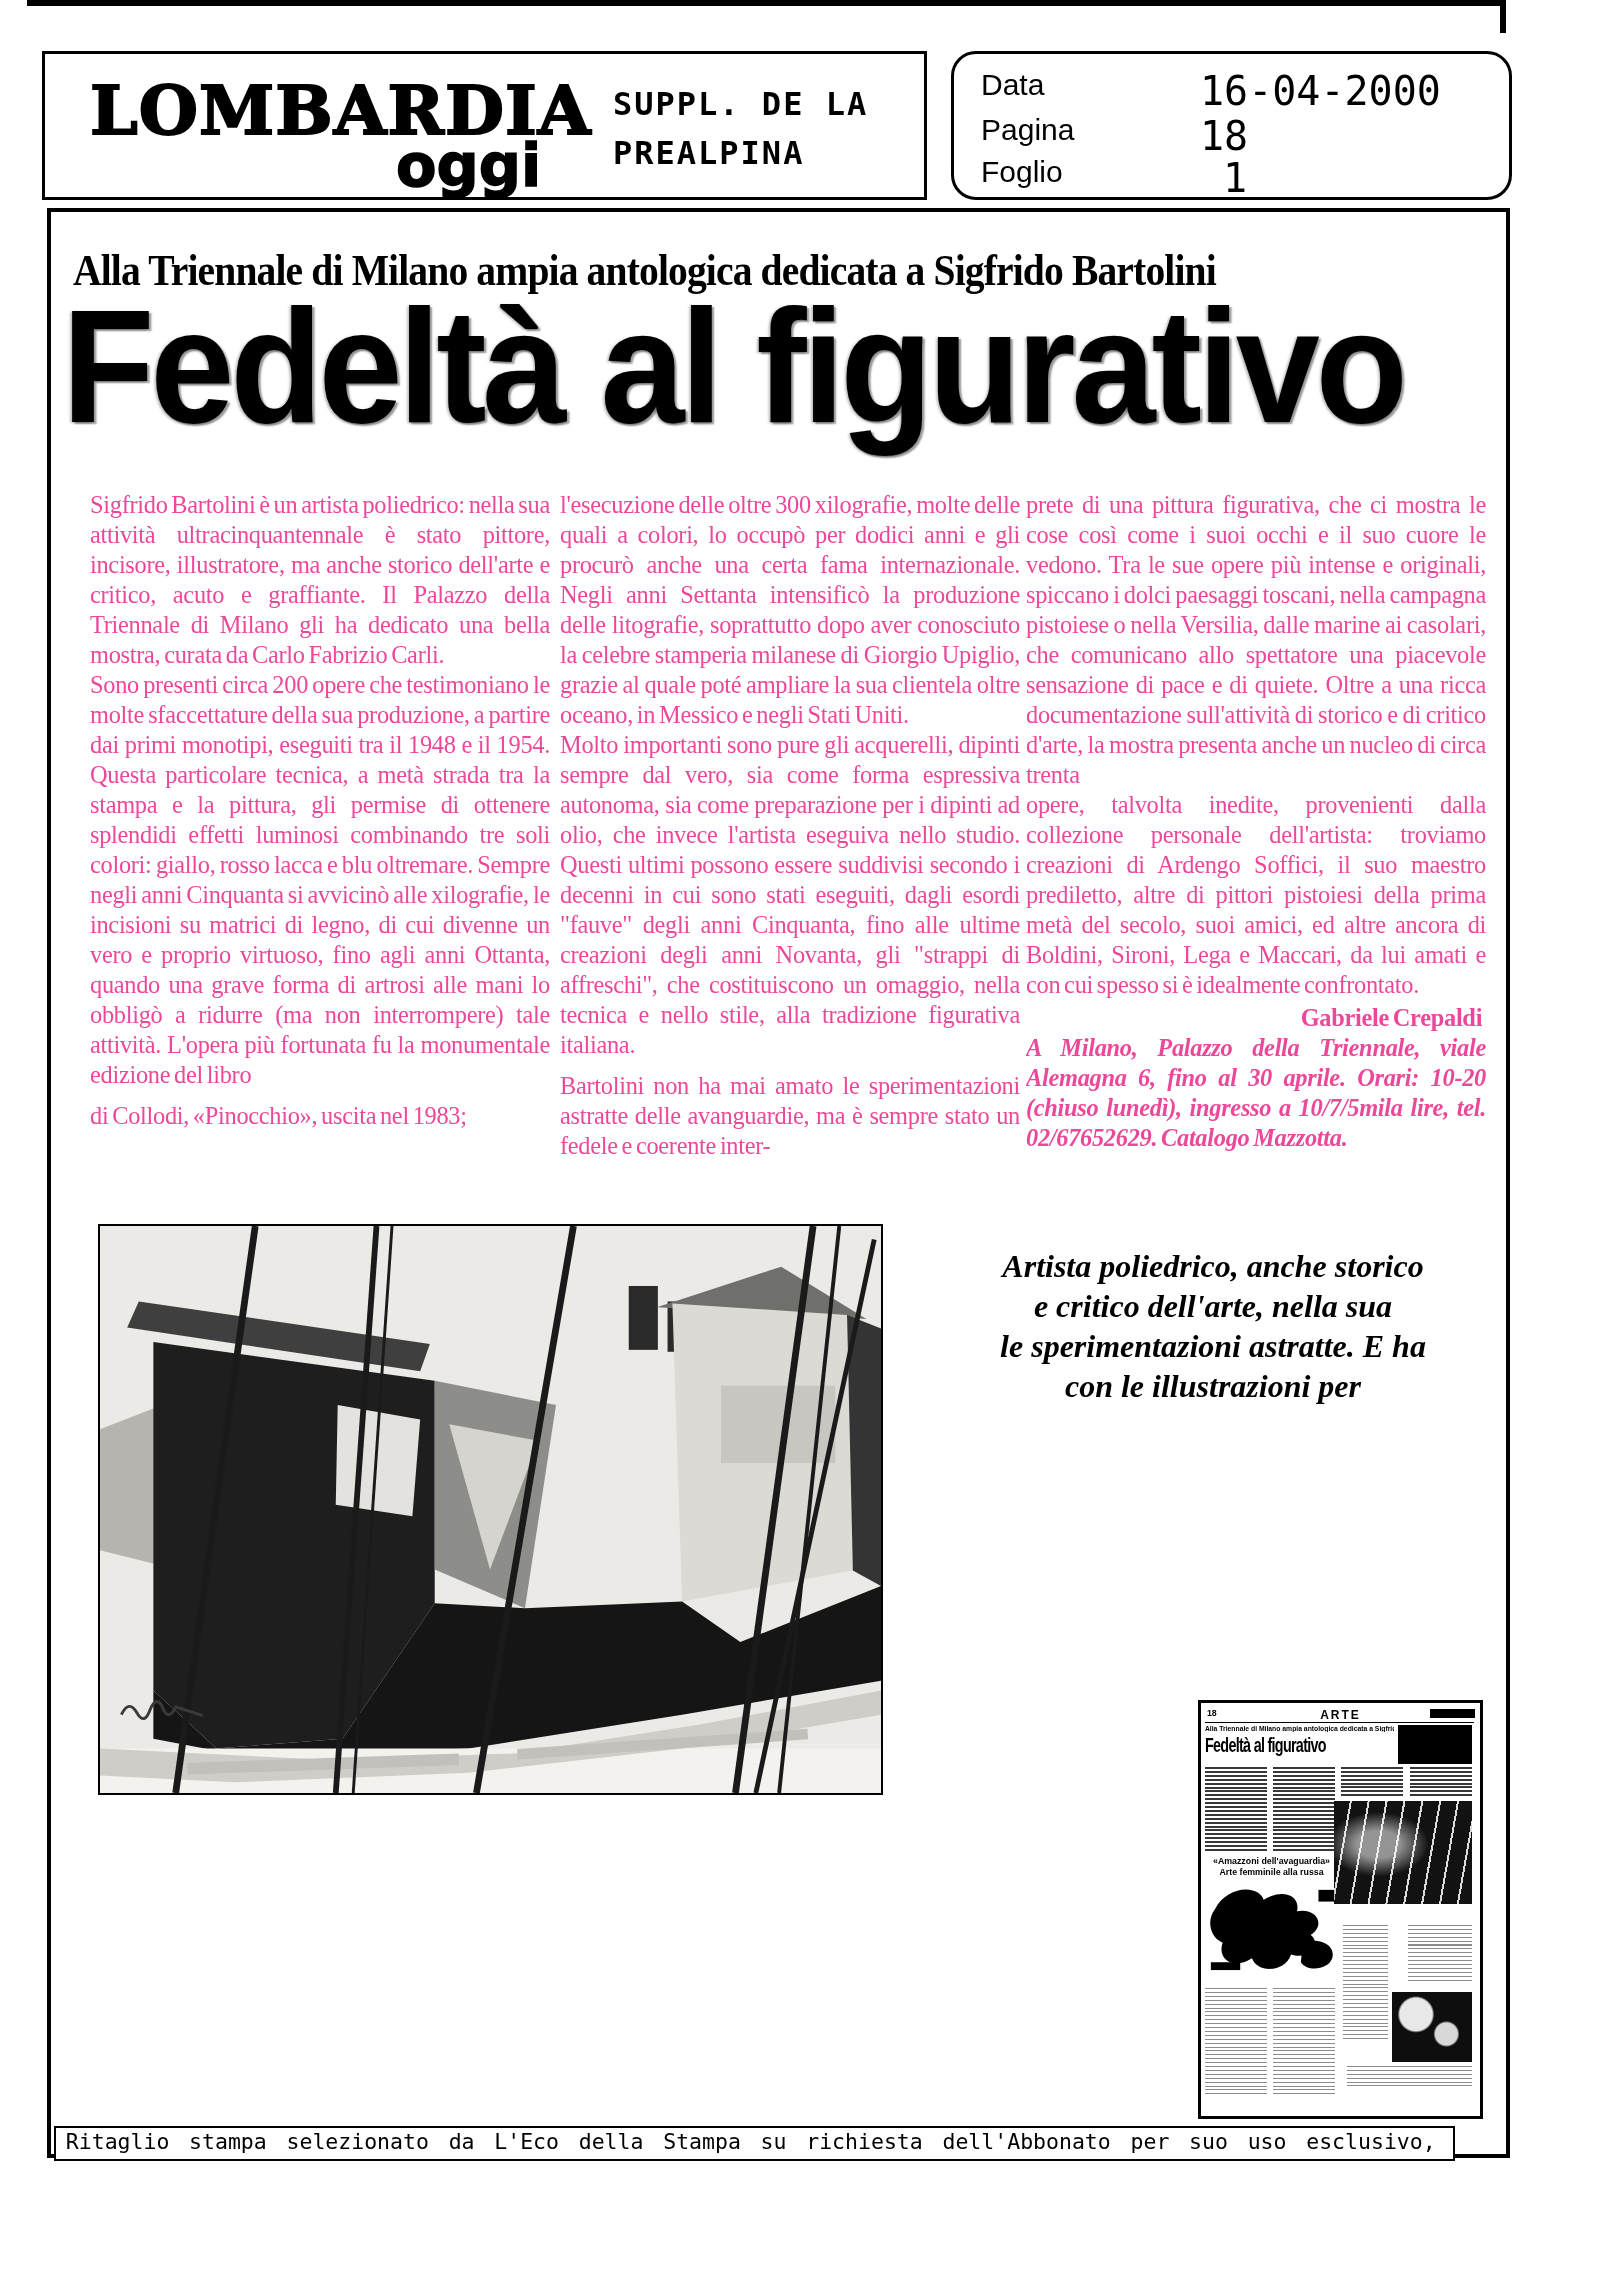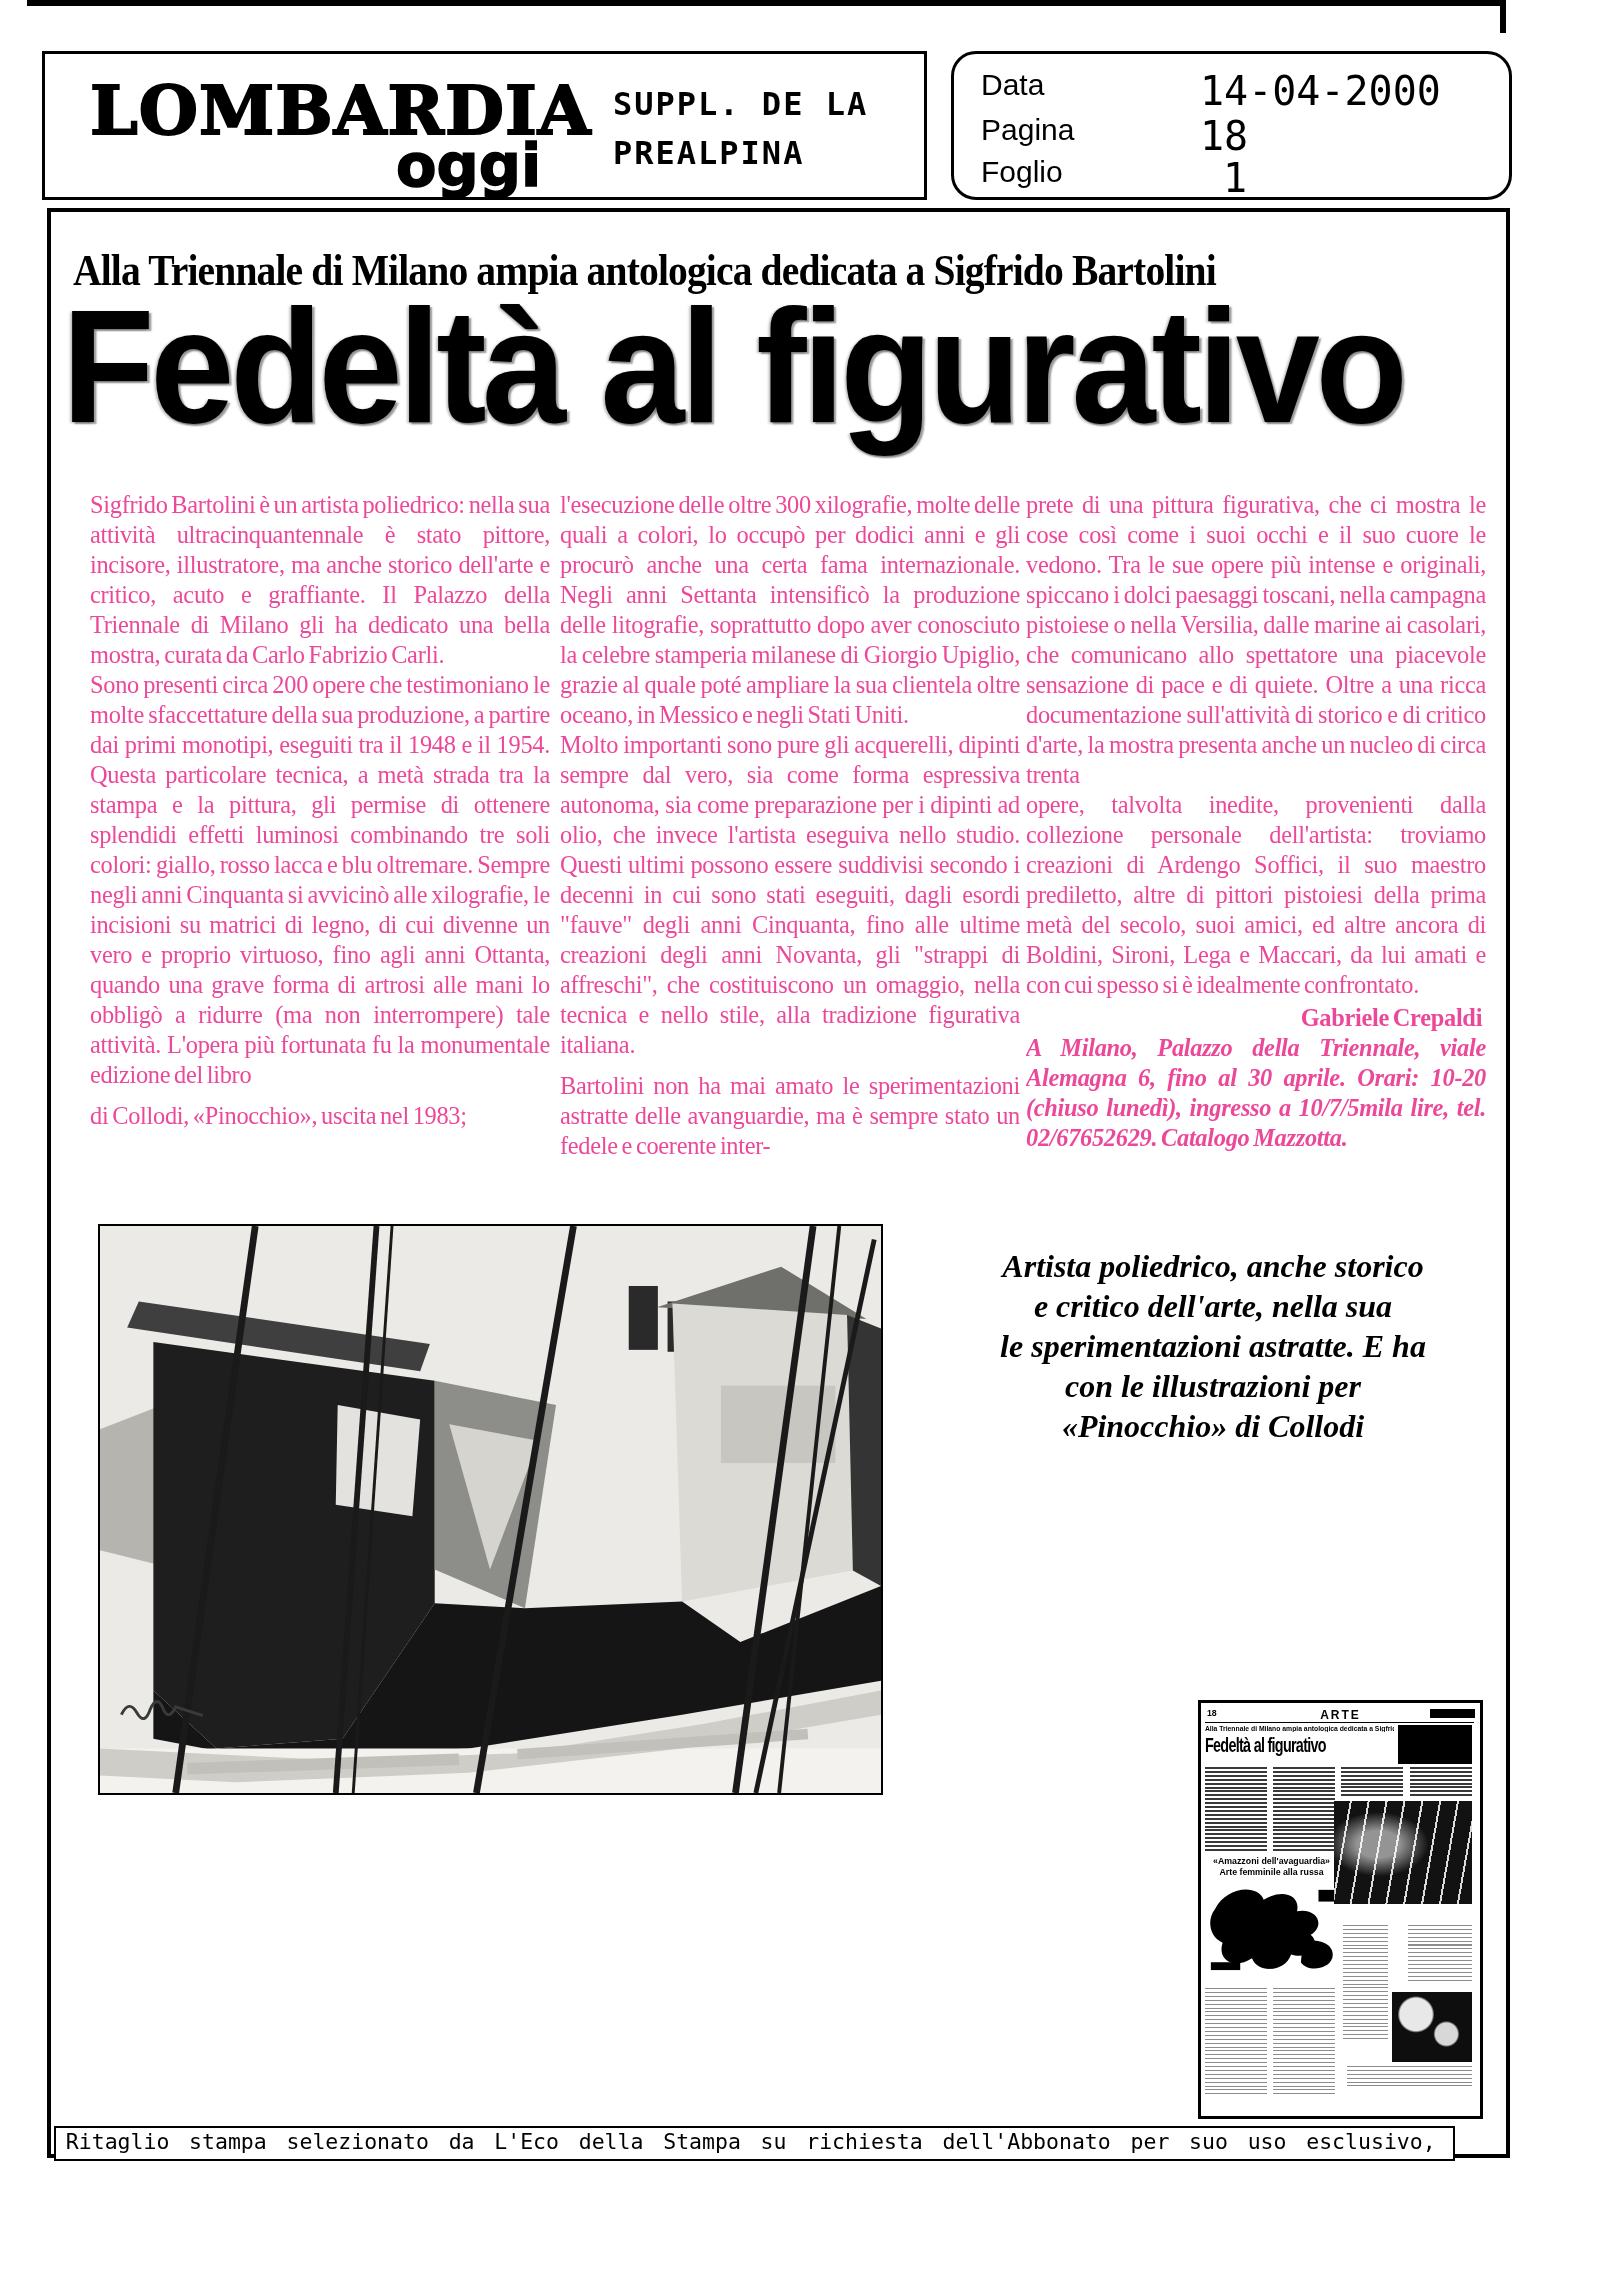--- a/index.html
+++ b/index.html
@@ -107,21 +107,21 @@
   <div class="box masthead">
     <div class="mh-title">LOMBARDIA</div>
     <div class="mh-title2">oggi</div>
     <div class="mh-supp mh-s1">SUPPL. DE LA</div>
     <div class="mh-supp mh-s2">PREALPINA</div>
   </div>
 
   <div class="box metabox">
     <div class="meta-row meta-r0">
       <span class="meta-label">Data</span>
-      <span class="meta-value">14-04-2000</span>
+      <span class="meta-value">16-04-2000</span>
     </div>
     <div class="meta-row meta-r1">
       <span class="meta-label">Pagina</span>
       <span class="meta-value">18</span>
     </div>
     <div class="meta-row meta-r2">
       <span class="meta-label">Foglio</span>
       <span class="meta-value">1</span>
     </div>
   </div>
@@ -179,21 +179,20 @@
       </g>
       <path d="M22,505 q8,-16 16,-2 q8,14 14,-4 q7,-15 13,0 q6,13 13,-2 l28,9" stroke="#3a3a3a" fill="none" stroke-width="3"></path>
     </svg>
   </div>
 
   <div class="caption">
     <div>Artista poliedrico, anche storico</div>
     <div>e critico dell'arte, nella sua</div>
     <div>le sperimentazioni astratte. E ha</div>
     <div>con le illustrazioni per</div>
-    <div>«Pinocchio» di Collodi</div>
   </div>
 
   <div class="thumb">
     <div class="abs t-pageno">18</div>
     <div class="abs t-section">ARTE</div>
     <div class="abs t-mast"></div>
     <div class="abs t-rule"></div>
     <div class="abs t-kicker">Alla Triennale di Milano ampia antologica dedicata a Sigfrido Bartolini</div>
     <div class="abs t-title">Fedeltà al figurativo</div>
     <div class="abs t-blackblock"></div>

